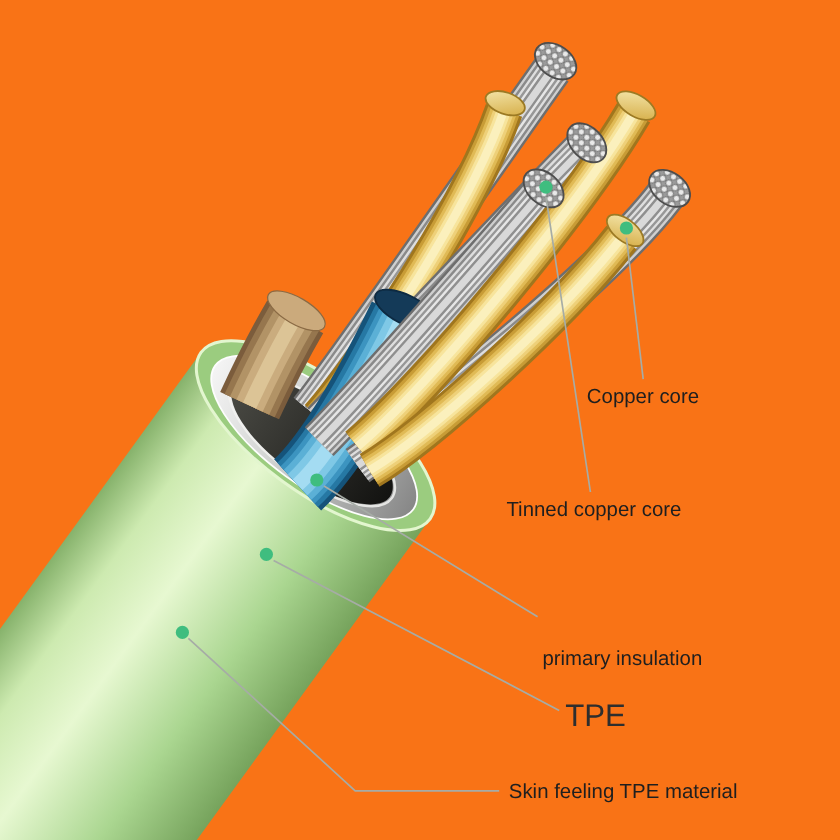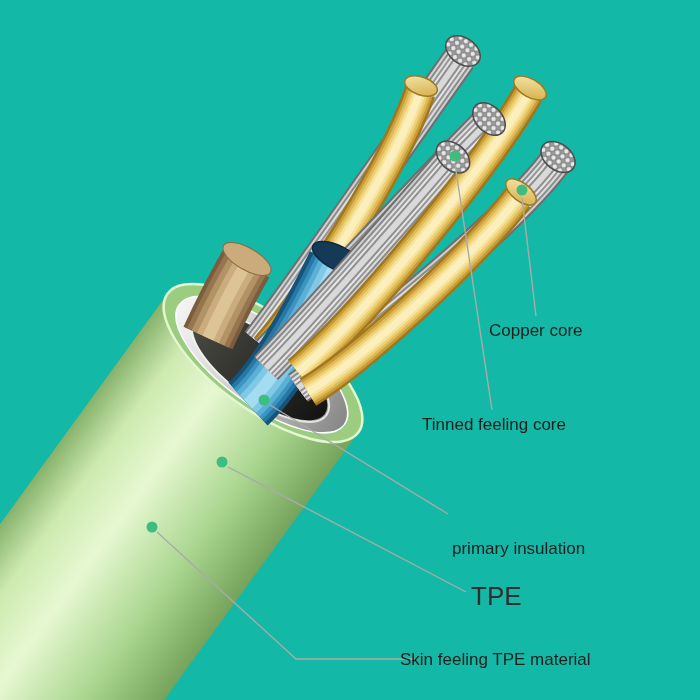--- a/index.html
+++ b/index.html
@@ -1,20 +1,20 @@
 <!DOCTYPE html>
 <html><head>
 <meta charset="utf-8">
 <style>
   html, body { margin: 0; padding: 0; background: #ffffff; }
   .stage {
     position: relative;
     width: 700px;
     height: 700px;
-    background: #14b8a6;
+    background: #f97316;
     overflow: hidden;
     font-family: "Liberation Sans", sans-serif;
   }
   .stage svg { position: absolute; left: 0; top: 0; }
   .label {
     position: absolute;
     color: #1f1f1f;
     font-size: 17px;
     line-height: 1.1;
     white-space: nowrap;
@@ -176,18 +176,18 @@
     <g fill="#3fbd7f">
       <circle cx="522" cy="190" r="5.5"></circle>
       <circle cx="455" cy="156" r="5.5"></circle>
       <circle cx="264" cy="400" r="5.5"></circle>
       <circle cx="222" cy="462" r="5.5"></circle>
       <circle cx="152" cy="527" r="5.5"></circle>
     </g>
   </svg>
 
   <div class="label" style="left:489px; top:322px">Copper core</div>
-  <div class="label" style="left:422px; top:416px">Tinned feeling core</div>
+  <div class="label" style="left:422px; top:416px">Tinned copper core</div>
   <div class="label" style="left:452px; top:540px">primary insulation</div>
   <div class="label label--big" style="left:471px; top:582px">TPE</div>
-  <div class="label" style="left:400px; top:651px">Skin feeling TPE material</div>
+  <div class="label" style="left:424px; top:651px">Skin feeling TPE material</div>
 
 </div>
 
 </body></html>

